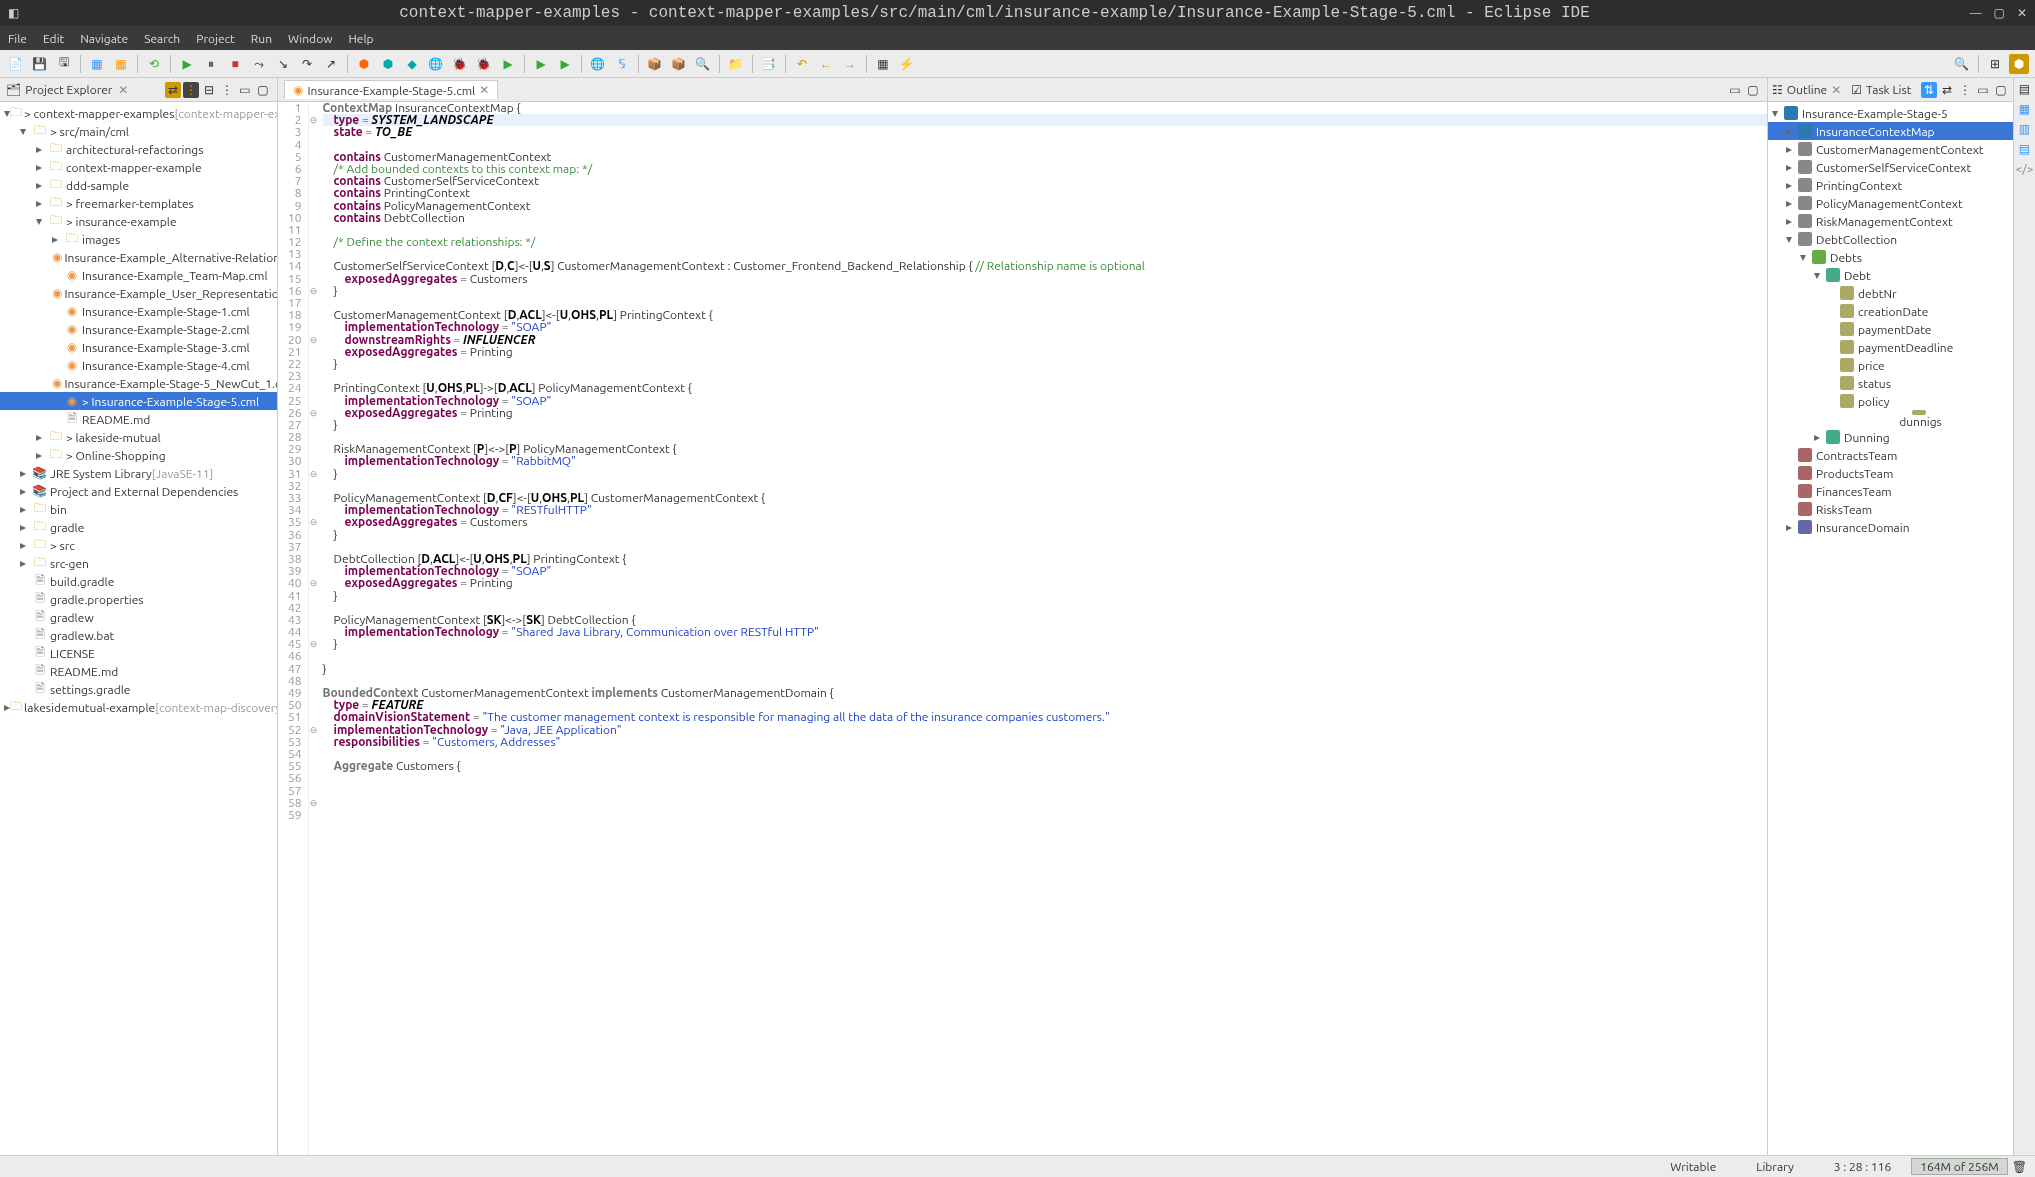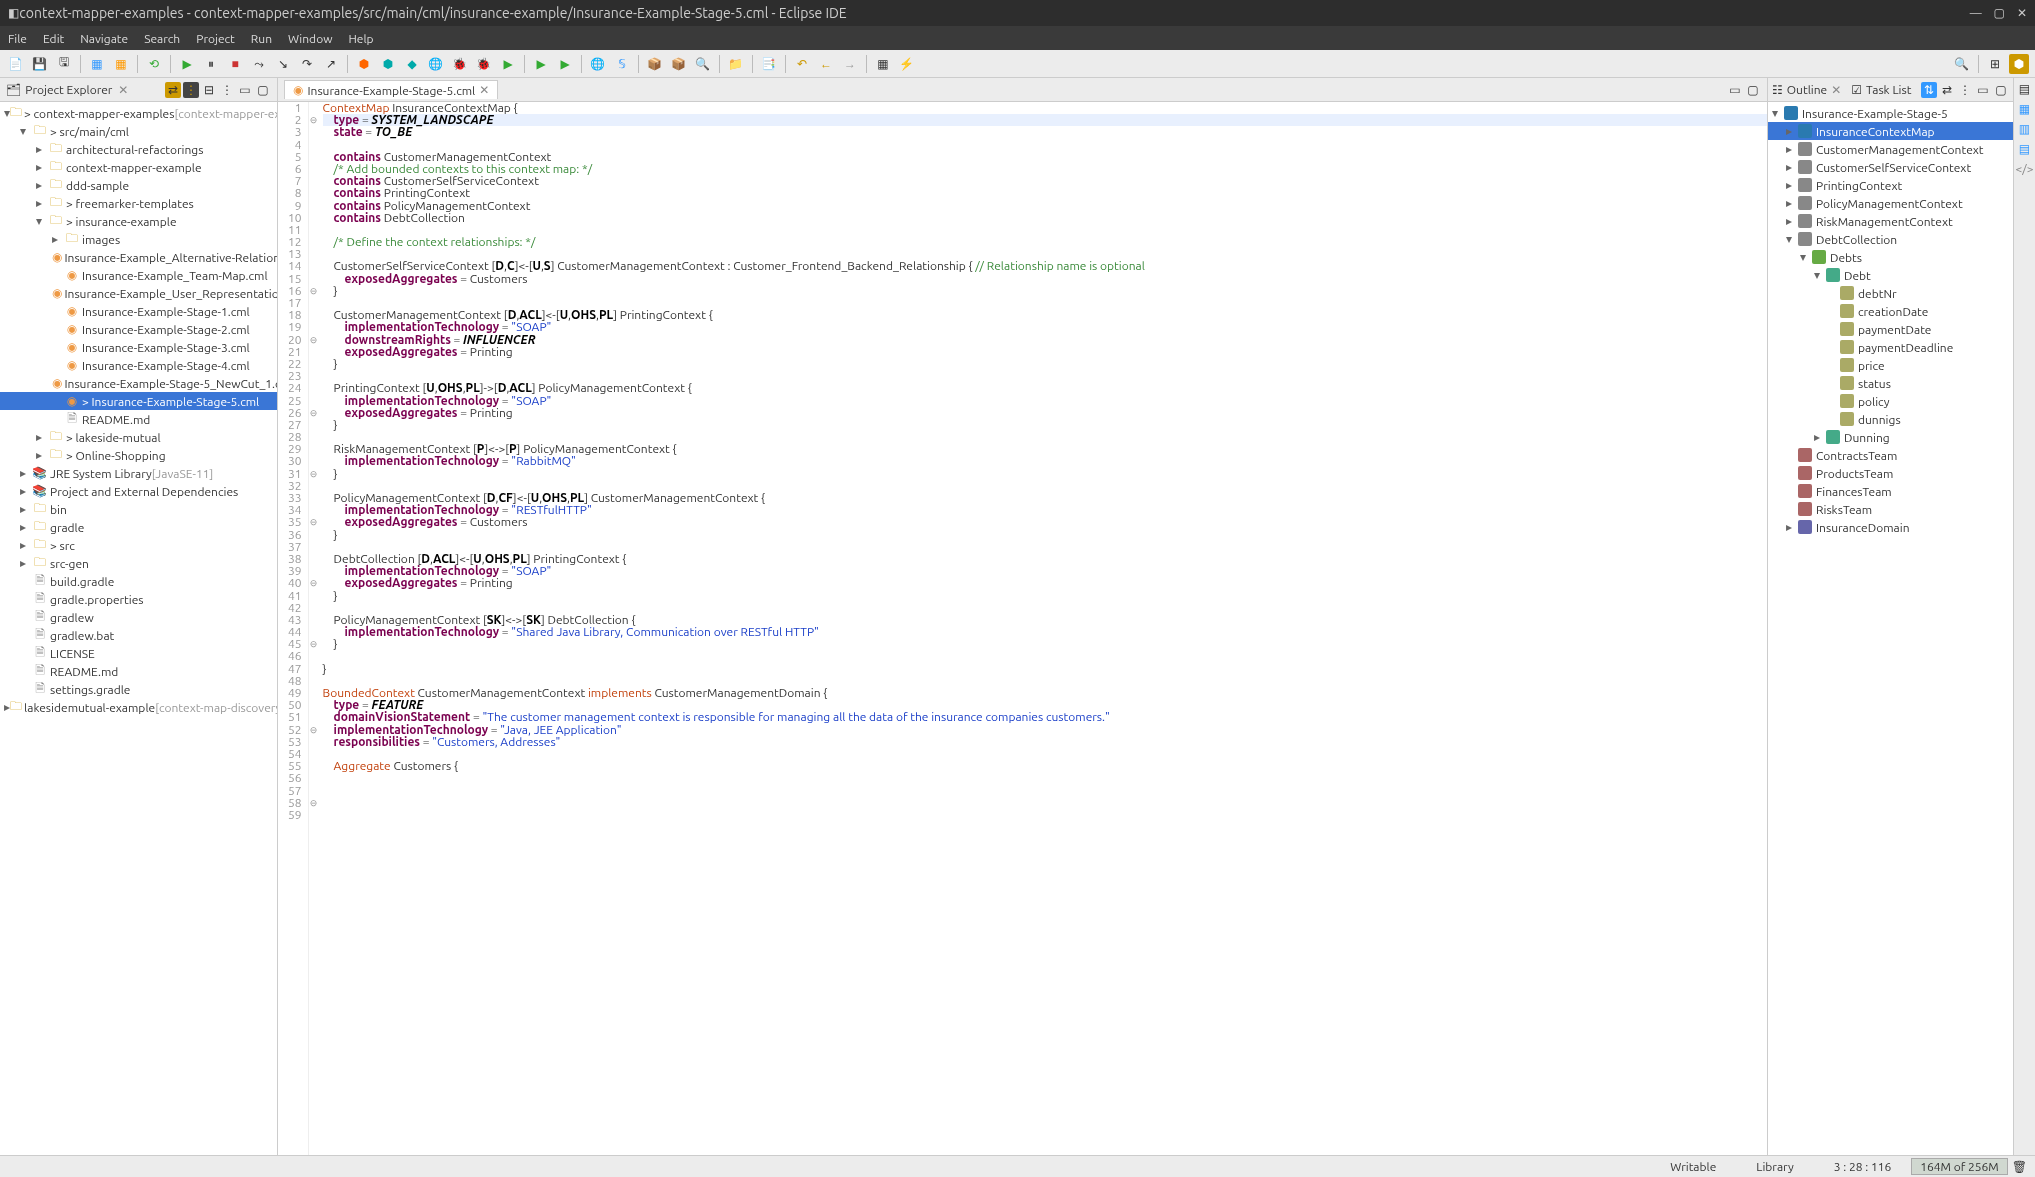--- a/index.html
+++ b/index.html
@@ -1,18 +1,18 @@
 <!DOCTYPE html>
 <html><head>
 <meta charset="utf-8">
 <style>
 * { margin: 0; padding: 0; box-sizing: border-box; font-family: "Segoe UI", Ubuntu, Arial, sans-serif; font-size: 12px; }
 body { background: #f0f0f0; color: #333; }
 .titlebar { background: #2d2d2d; color: #ccc; height: 26px; display: flex; align-items: center; padding: 0 8px; }
-.titlebar-title { flex: 1; font-size: 14px; }
+.titlebar-title { flex: 1; text-align: center; font-size: 16px; font-family: Liberation Mono, monospace; }
 .titlebar-btns { display: flex; gap: 12px; }
 .titlebar-btn { color: #ccc; cursor: pointer; }
 .menubar { background: #3a3a3a; color: #ddd; height: 24px; display: flex; align-items: center; padding: 0 8px; gap: 16px; }
 .menubar span { cursor: pointer; }
 .toolbar { background: #ececec; height: 28px; border-bottom: 1px solid #ccc; display: flex; align-items: center; padding: 0 4px; }
 .tb-icon { width: 20px; height: 20px; display: inline-flex; align-items: center; justify-content: center; margin: 0 2px; cursor: pointer; }
 .tb-sep { width: 1px; height: 18px; background: #bbb; margin: 0 4px; }
 .tb-spacer { flex: 1; }
 .workspace { display: flex; height: calc(100vh - 26px - 24px - 28px - 22px); }
 .left-panel { width: 278px; background: #fff; border-right: 1px solid #ccc; display: flex; flex-direction: column; }
@@ -32,21 +32,21 @@
 .editor-tab { background: #fff; border: 1px solid #ccc; border-bottom: none; padding: 2px 8px; font-size: 11px; display: flex; align-items: center; gap: 4px; }
 .editor-tabs-right { margin-left: auto; display: flex; gap: 2px; }
 .code-area { flex: 1; display: flex; overflow: auto; font-family: "DejaVu Sans Mono", Consolas, monospace; font-size: 12px; line-height: 12.2px; }
 .gutter { background: #fff; color: #999; text-align: right; padding: 0 6px 0 10px; border-right: 1px solid #eee; user-select: none; }
 .gutter div { height: 12.2px; }
 .fold-col { width: 10px; background: #fff; }
 .fold-col div { height: 12.2px; color: #999; font-size: 9px; text-align: center; }
 .code { flex: 1; padding-left: 4px; }
 .code-line { height: 12.2px; white-space: pre; }
 .code-line.hl { background: #e8f0fe; }
-.kw { color: #c2410c; font-weight: normal; }
+.kw { color: #737373; font-weight: bold; }
 .kw2 { color: #7a004f; font-weight: bold; }
 .str { color: #1a3ec8; }
 .cmt { color: #3a8a3a; }
 .enum { color: #000; font-weight: bold; font-style: italic; }
 .tag { color: #000; font-weight: bold; }
 .right-panel { width: 268px; background: #fff; border-left: 1px solid #ccc; display: flex; }
 .right-content { flex: 1; display: flex; flex-direction: column; }
 .right-tabs { background: #ececec; border-bottom: 1px solid #ccc; height: 24px; display: flex; align-items: center; padding: 0 4px; font-size: 11px; gap: 4px; }
 .outline-tree { flex: 1; overflow: auto; padding: 2px 0; }
 .outline-row { display: flex; align-items: center; height: 18px; padding-left: 4px; cursor: pointer; white-space: nowrap; }
@@ -691,21 +691,21 @@
           <div class="outline-row" style="padding-left: 60px;">
             <span class="twisty"></span>
             <span class="oicon oc-attr"></span>
             <span>status</span>
           </div>
           <div class="outline-row" style="padding-left: 60px;">
             <span class="twisty"></span>
             <span class="oicon oc-attr"></span>
             <span>policy</span>
           </div>
-          <div class="outline-row" style="padding-left: 60px;">
+          <div class="outline-row" style="padding-left: 60px; flex-direction: column;">
             <span class="twisty"></span>
             <span class="oicon oc-attr"></span>
             <span>dunnigs</span>
           </div>
           <div class="outline-row" style="padding-left: 46px;">
             <span class="twisty">▸</span>
             <span class="oicon oc-ent"></span>
             <span>Dunning</span>
           </div>
           <div class="outline-row" style="padding-left: 18px;">

